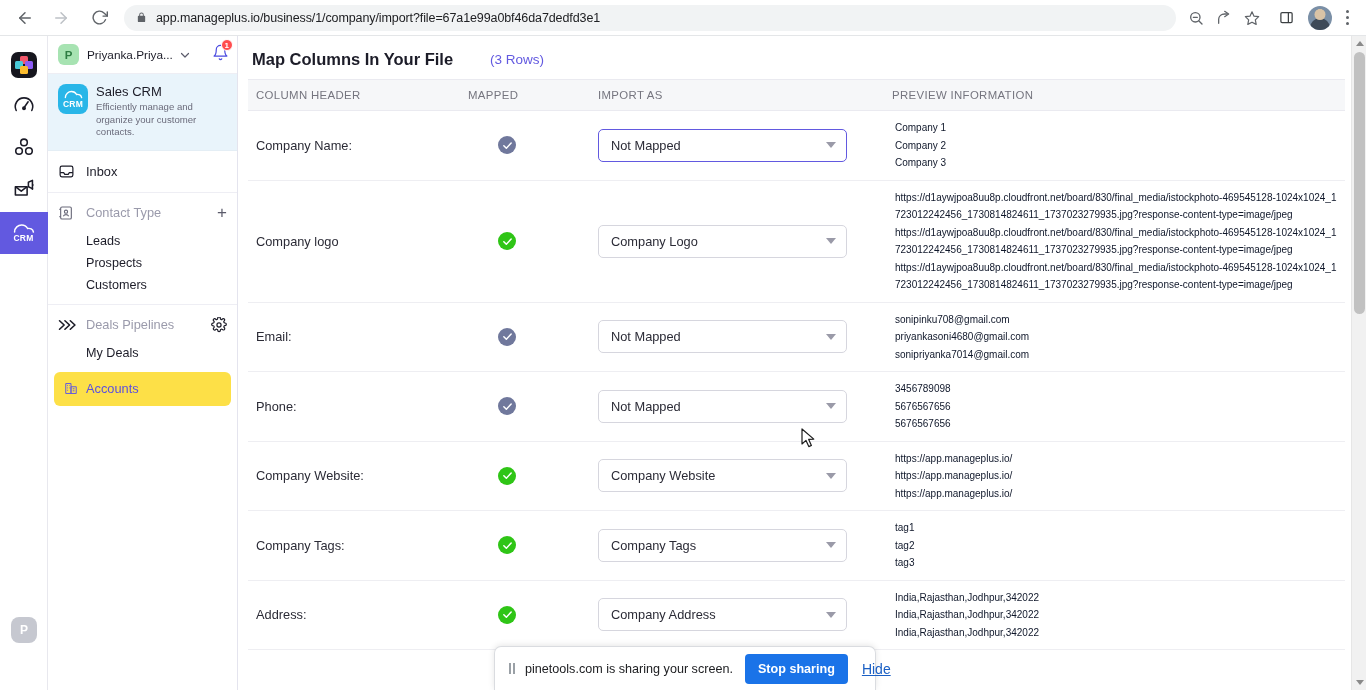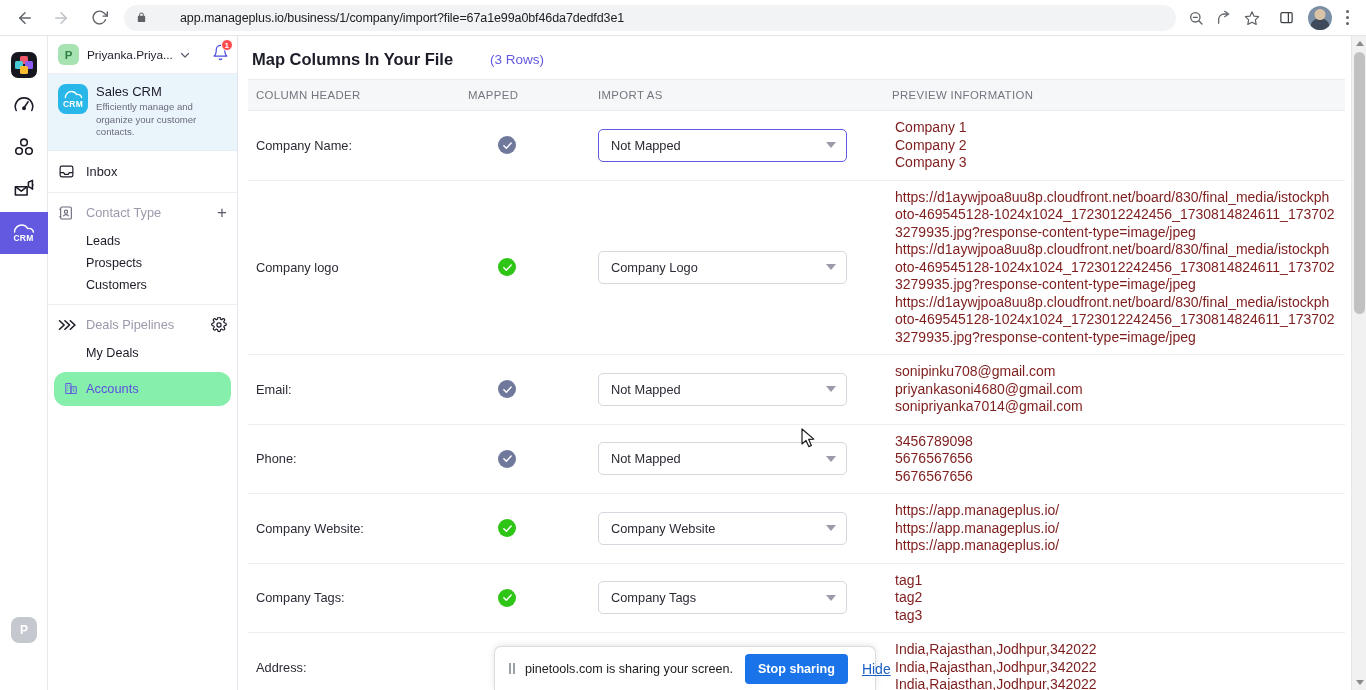--- a/index.html
+++ b/index.html
@@ -32,21 +32,20 @@
 
   .omnibox {
     flex: 1 1 auto;
     height: 26px;
     background: #f1f3f4;
     border-radius: 13px;
     margin-left: 10px; margin-right: 6px;
     display: flex; align-items: center;
     padding: 0 10px 0 12px;
     min-width: 0;
-    gap: 24px;
   }
   .lock-icon { flex: 0 0 auto; margin-right: 9px; color: #5f6368; display:flex; }
   .omnibox-url {
     font-size: 12.5px; color: #202124;
     white-space: nowrap; overflow: hidden; text-overflow: ellipsis;
     letter-spacing: -0.1px;
   }
   .omni-actions { display: flex; align-items: center; gap: 0px; margin-left:auto; }
   .omni-actions .nav-btn { width: 28px; height:28px; }
 
@@ -159,21 +158,21 @@
   .side-sep { height: 1px; background: #eeeef4; margin: 3px 0; }
   .side-group-hdr { color: #9a9aab; }
   .side-plus { margin-left: auto; color: #5b5b6b; display:flex; font-size: 17px; line-height: 1; }
   .side-gear { margin-left: auto; color: #1c1c28; display:flex; }
   .side-sub {
     font-size: 12.6px; color: #1c1c28;
     height: 22px; display: flex; align-items: center;
     padding-left: 38px;
   }
   .side-row.active {
-    background: #86efac; color: #5b4fe0; border-radius: 12px;
+    background: #fde047; color: #5b4fe0; border-radius: 6px;
     margin: 0 6px; padding-left: 4px;
   }
   .side-row.active .side-ico { color: #6259e0; }
 
   
   .main {
     position: absolute; top: 36px; left: 239px;
     width: 1127px; height: 654px;
     background: #ffffff;
     overflow: hidden;
@@ -229,21 +228,21 @@
   .sel .caret {
     margin-left: auto;
     width: 0; height: 0;
     border-left: 5px solid transparent;
     border-right: 5px solid transparent;
     border-top: 6px solid #9a9aa8;
   }
 
   .preview-cell { padding-left: 11px !important; padding-right: 8px !important; }
   .preview-line {
-    font-size: 14px; color: #7f1d1d; line-height: 17.5px;
+    font-size: 10px; color: #0f172a; line-height: 17.5px;
     word-break: break-all; white-space: normal;
   }
 
   
   .vscroll {
     position: absolute; top: 36px; right: 0;
     width: 15px; height: 654px;
     background: #f1f1f1;
     border-left: 1px solid #e6e6e6;
   }

